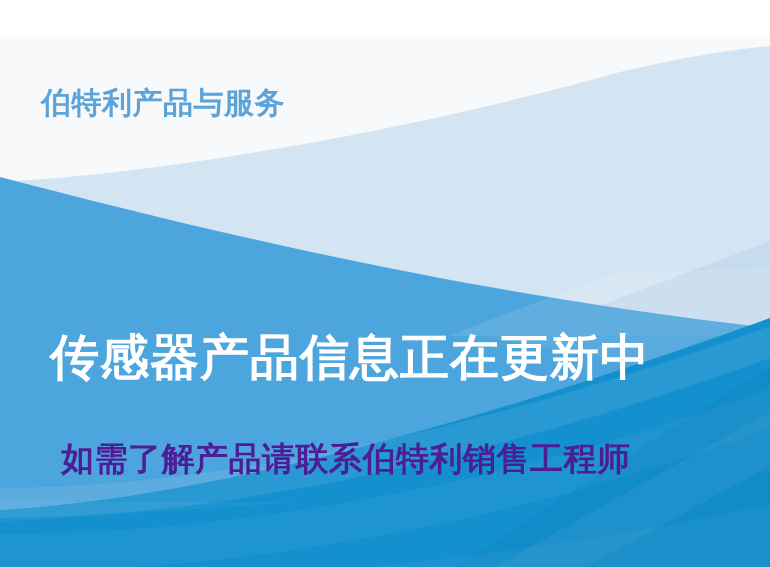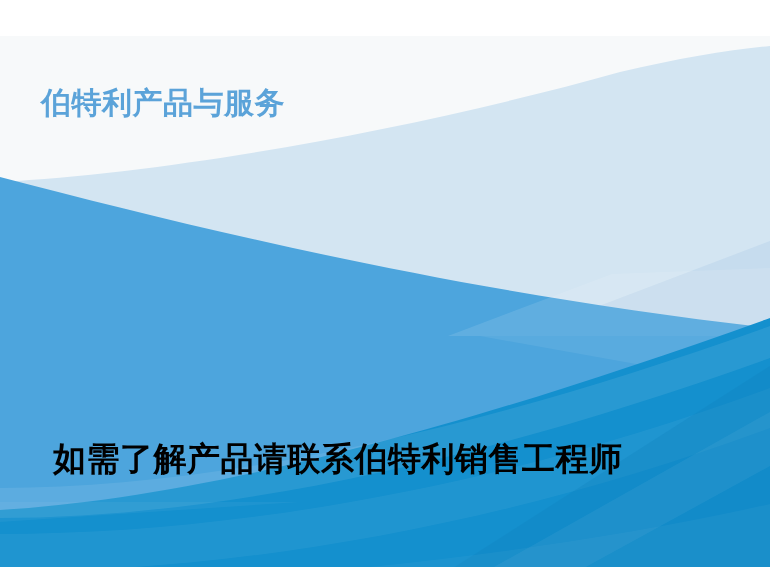--- a/index.html
+++ b/index.html
@@ -58,27 +58,27 @@
     font-size: 49px;
     font-weight: bold;
     letter-spacing: 1px;
     line-height: 1.05;
     color: #ffffff;
     white-space: nowrap;
   }
 
   .subheadline {
     position: absolute;
-    left: 53px;
+    left: 61px;
     top: 406px;
     font-size: 33px;
     font-weight: bold;
     letter-spacing: 0.5px;
     line-height: 1.05;
-    color: #000000;
+    color: #4c1d95;
     white-space: nowrap;
   }
 </style>
 </head>
 <body>
 
 <div class="banner">
 
   <svg class="bg-art" viewBox="0 0 770 567" preserveAspectRatio="none" xmlns="http://www.w3.org/2000/svg">
 
@@ -105,17 +105,18 @@
     <path fill="#ffffff" opacity="0.05" d="M 770,376 L 770,430 L 520,567 L 430,567 Z"></path>
 
     <path fill="#ffffff" opacity="0.045" d="M 0,466 L 300,466 L 0,486 Z"></path>
 
     <path fill="#ffffff" opacity="0.035" d="M 0,553 C 240,548 520,524 770,468 L 770,567 L 0,567 Z"></path>
   </svg>
 
   <div class="text-layer">
     <div class="brand-title">伯特利产品与服务</div>
 
+    <div class="headline">传感器产品信息正在更新中</div>
 
     <div class="subheadline">如需了解产品请联系伯特利销售工程师</div>
   </div>
 
 </div>
 
 </body></html>

